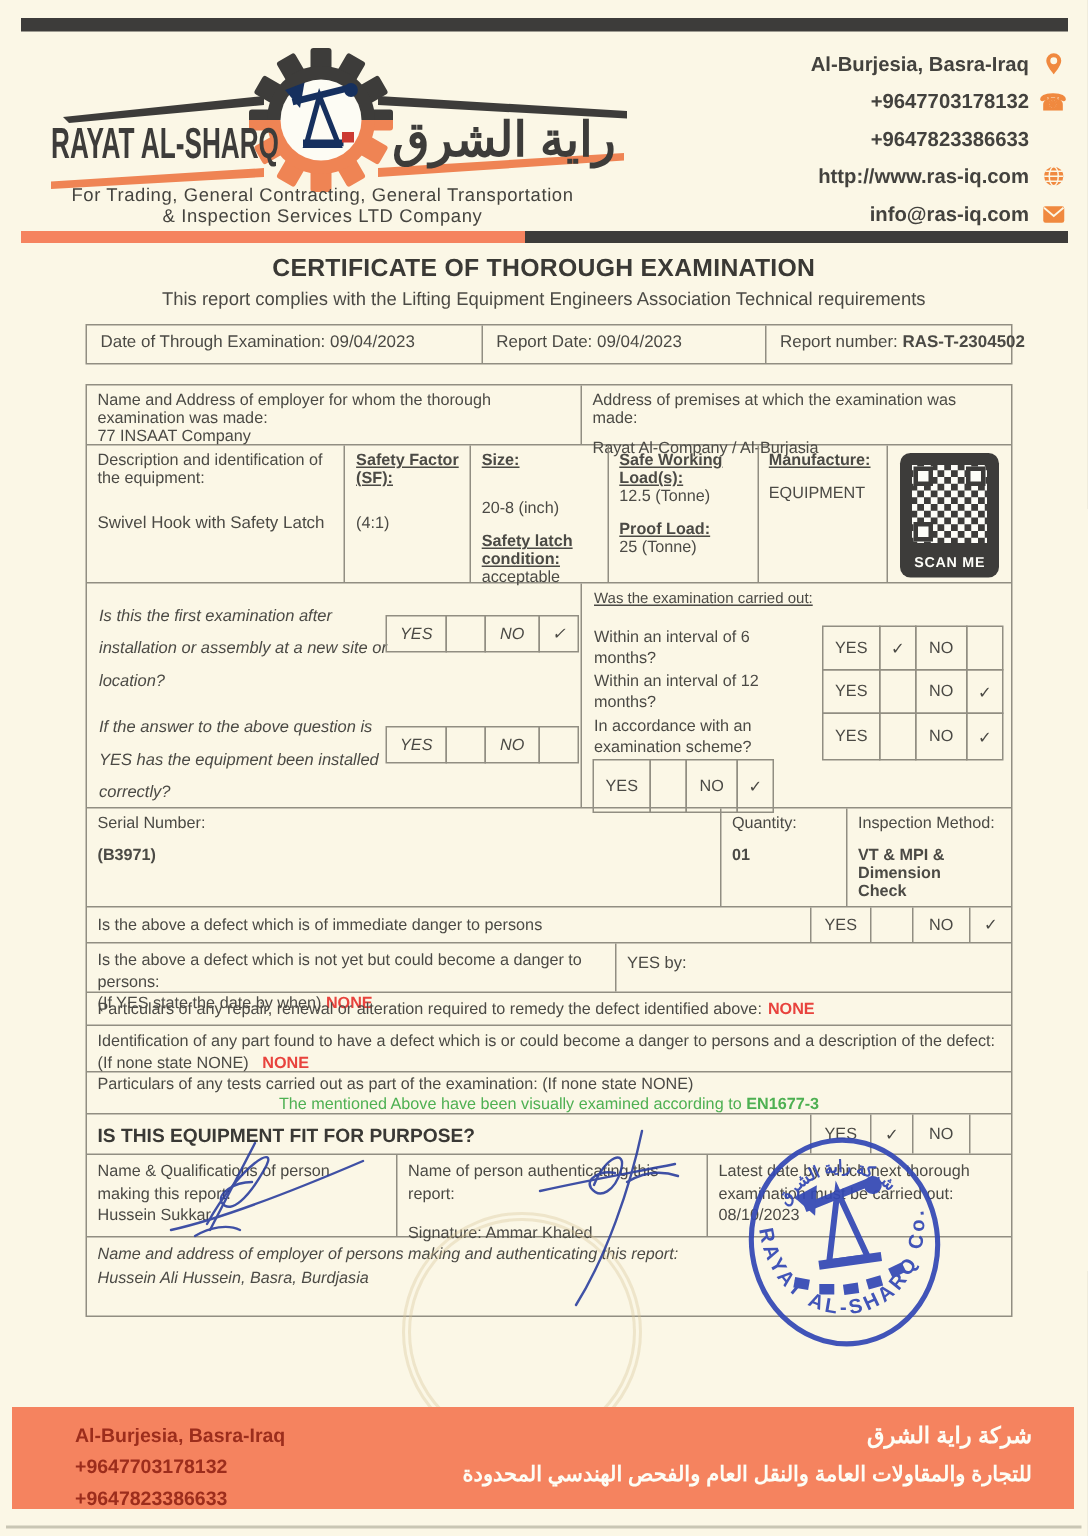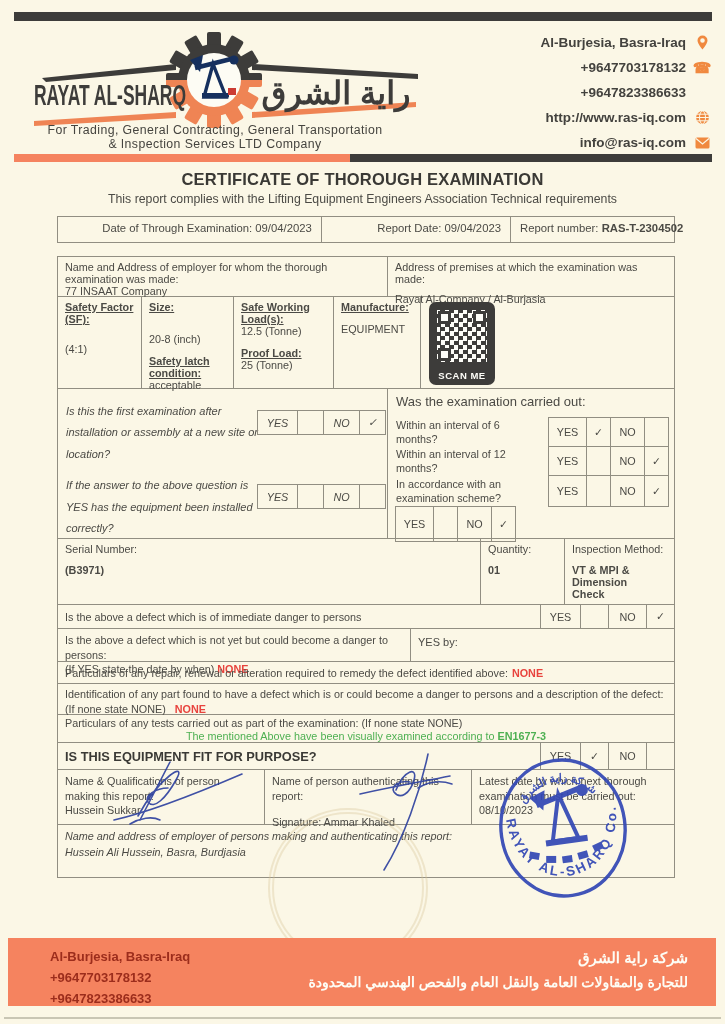--- a/index.html
+++ b/index.html
@@ -18,21 +18,21 @@
   .top-bar { left:14px; top:12px; width:698px; height:9px; background:#3d3c3a; }
   .contacts { right:14px; top:30px; width:300px; }
   .contact-row { display:flex; justify-content:flex-end; align-items:center; height:25px; font-size:13.5px; font-weight:bold; color:#43423e; }
   .contact-row .c-icon { width:18px; margin-left:7px; display:flex; justify-content:center; color:#f0893f; font-size:15px; }
   .divider-orange { left:14px; top:154px; width:336px; height:8px; background:#f5835f; }
   .divider-dark { left:350px; top:154px; width:362px; height:8px; background:#3d3c3a; }
   
   .doc-title { left:0; top:170px; width:100%; text-align:center; font-size:16.5px; font-weight:bold; color:#39383500; color:#3a3935; letter-spacing:.2px; }
   .doc-subtitle { left:0; top:192px; width:100%; text-align:center; font-size:12.3px; color:#4b4a45; }
   
-  .date-row { left:57px; top:216px; width:618px; height:27px; display:flex; border:1px solid #918e82;text-align:right; }
+  .date-row { left:57px; top:216px; width:618px; height:27px; display:flex; border:1px solid #918e82; }
   .date-cell { border-right:1px solid #918e82; padding:5px 9px; font-size:11.3px; white-space:nowrap; }
   .date-cell:last-child { border-right:none; }
   .dc1 { width:265px; } .dc2 { width:190px; } .dc3 { width:163px; }
   
   .main { left:57px; top:256px; width:618px; border:1px solid #918e82; font-size:10.8px; }
   .trow { display:flex; border-bottom:1px solid #918e82; }
   .trow:last-child { border-bottom:none;font-style:italic; }
   .tcell { border-right:1px solid #918e82; padding:4px 7px; }
   .tcell:last-child { border-right:none; }
   .lbl-u { font-weight:bold; text-decoration:underline; }
@@ -54,21 +54,21 @@
   .f1 { left:4px; top:4px; } .f2 { right:4px; top:4px; } .f3 { left:4px; bottom:4px; }
   .qr-label { position:absolute; bottom:4px; left:0; width:100%; text-align:center; color:#fdfdf8; font-size:9.5px; font-weight:bold; letter-spacing:.5px; }
   
   .rowC { height:150px; }
   .c1 { width:330px; padding:12px 0 0 8px; position:relative;font-style:italic; }
   .c2 { flex:1; padding:5px 5px 0 8px; }
   .qtext { width:192px; font-size:11px; line-height:1.95; }
   .qline { display:flex; margin-bottom:10px; }
   .ynbox { display:grid; grid-template-columns:40px 26px 36px 26px; height:25px; margin-top:9px; }
   .ynbox > div { border:1px solid #918e82; margin-left:-1px; display:flex; align-items:center; justify-content:center; font-size:10.8px; }
-  .c2-label { height:24px; font-size:13px; }
+  .c2-label { height:24px; font-size:10px;text-decoration:underline; }
   .c2-row { display:flex; align-items:center; }
   .c2-row .c2-q { flex:1; padding-right:6px; font-size:10.8px; line-height:1.25; }
   .c2-box { display:grid; grid-template-columns:38px 24px 34px 24px; align-self:stretch; }
   .c2-box > div { border:1px solid #918e82; margin:-1px 0 0 -1px; display:flex; align-items:center; justify-content:center; font-size:10.8px; }
   .c2r1 { height:29px; } .c2r2 { height:29px; } .c2r3 { height:31px; } .c2r4 { height:35px; }
   
   .rowD { height:66px; }
   .d1 { width:423px; } .d2 { width:84px; } .d3 { flex:1; }
   .gap8 { height:9px; }
   
@@ -255,20 +255,24 @@
         <span>Name and Address of employer for whom the thorough examination was made:</span>
         <div>77 INSAAT Company</div>
       </div>
       <div class="tcell a2">
         <span>Address of premises at which the examination was made:</span>
         <div style="margin-top:8px;">Rayat Al-Company / Al-Burjasia</div>
       </div>
     </div>
 
     <div class="trow rowB">
+      <div class="tcell b1">
+        <span>Description and identification of the equipment:</span>
+        <div style="margin-top:18px; font-size:11.3px;">Swivel Hook with Safety Latch</div>
+      </div>
       <div class="tcell b2">
         <span class="lbl-u">Safety Factor (SF):</span>
         <div style="margin-top:18px;">(4:1)</div>
       </div>
       <div class="tcell b3">
         <span class="lbl-u">Size:</span>
         <div style="margin-top:20px;">20-8 (inch)</div>
         <div class="b-gap"></div>
         <span class="lbl-u">Safety latch condition:</span>
         <div>acceptable</div>

